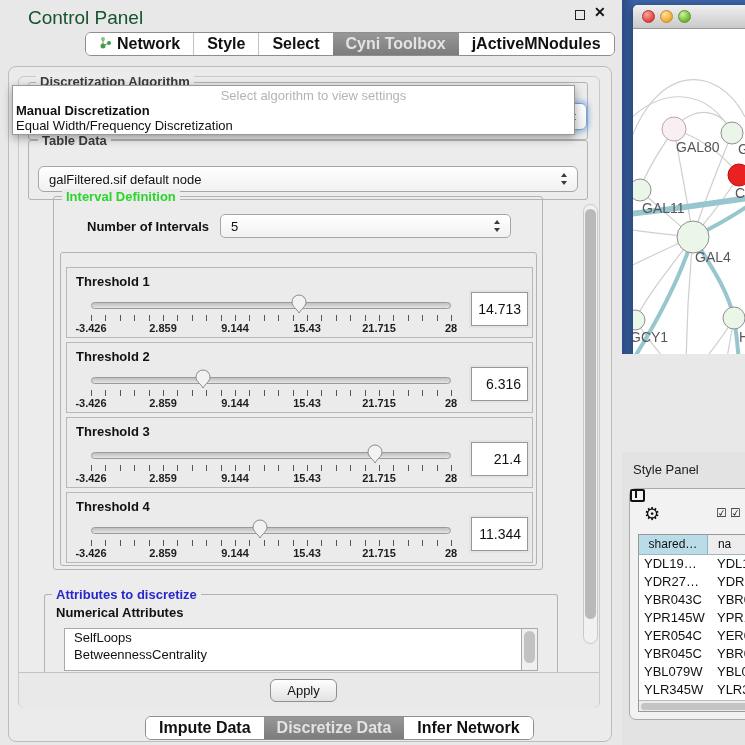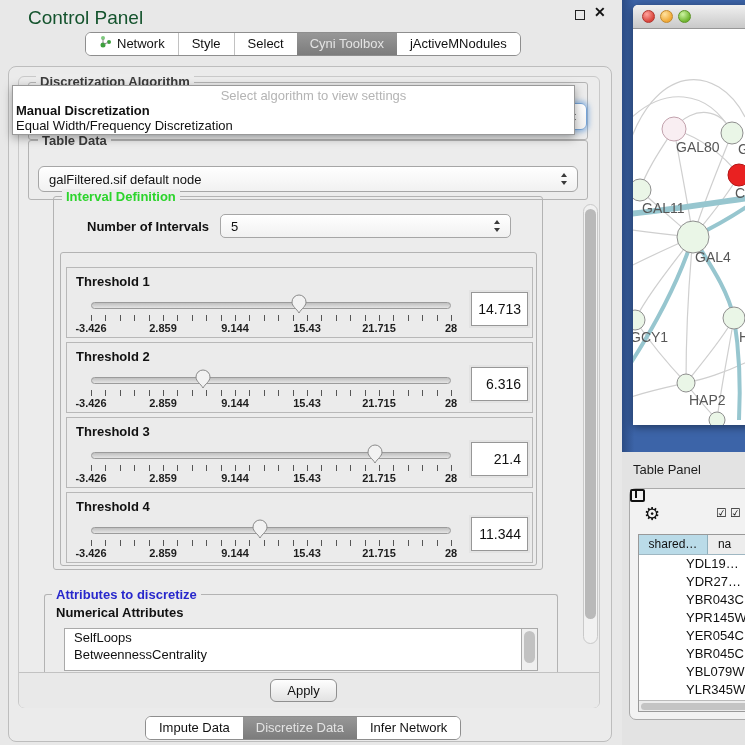--- a/index.html
+++ b/index.html
@@ -7,21 +7,21 @@
   #root { position:relative; width:745px; height:745px; background:#e8e8e8; overflow:hidden; font-family:"Liberation Sans", sans-serif; }
 
   
   .cp-title { position:absolute; left:28px; top:7px; font-size:19px; color:#14532d; }
   .win-float { position:absolute; left:575px; top:10px; width:10px; height:10px; border:1.5px solid #222; background:transparent; }
   .win-close { position:absolute; left:594px; top:4px; font-size:14px; font-weight:bold; color:#111; }
 
   .tabbar { position:absolute; display:flex; background:#fff; border:1px solid #8e8e8e; border-radius:6px; overflow:hidden; height:24px; }
   #top-tab-bar { left:85px; top:32px; }
   #bottom-tab-bar { left:145px; top:716px; }
-  .tab { display:flex; align-items:center; gap:5px; padding:0 13px; font-size:13px; font-weight:normal; color:#111; line-height:22px; border-left:1px solid #c2c2c2; background:#fff; }
+  .tab { display:flex; align-items:center; gap:5px; padding:0 13px; font-size:16px; font-weight:bold; color:#111; line-height:22px; border-left:1px solid #c2c2c2; background:#fff; }
   .tab:first-child { border-left:none; }
   .tab.sel { background:linear-gradient(#979797,#7c7c7c); color:#e3e3e3; border-left:none; }
   .tab.sel + .tab { border-left:none; }
 
   .outer-panel { position:absolute; left:8px; top:66px; width:604px; height:676px; border:1px solid #bdbdbd; border-radius:8px; background:#ebebeb; }
   .inner-panel { position:absolute; left:18px; top:76px; width:582px; height:632px; border:1px solid #c9c9c9; border-radius:6px; background:#ececec; }
 
   .groupbox { position:absolute; border:1px solid #b3b3b3; border-radius:3px; }
   .group-label { position:absolute; font-size:13px; font-weight:bold; background:#ececec; padding:0 4px; z-index:2; }
   .lbl-green { color:#2bd42b; }
@@ -56,21 +56,21 @@
   .attr-scroll { position:absolute; left:521px; top:628px; width:17px; height:43px; background:#f0f0f0; border:1px solid #a9a9a9; }
   .attr-thumb { position:absolute; left:2px; top:2px; width:11px; height:32px; background:#c2c2c2; border-radius:6px; }
 
   .v-scroll { position:absolute; left:583px; top:204px; width:15px; height:440px; background:#f1f1f1; border:1px solid #c9c9c9; border-radius:8px; }
   .v-thumb { position:absolute; left:1px; top:4px; width:11px; height:410px; background:#b9b9b9; border-radius:6px; }
 
   .apply-strip { position:absolute; left:19px; top:672px; width:580px; height:36px; border-top:1px solid #c2c2c2; background:#e9e9e9; border-radius:0 0 6px 6px; }
   .apply-btn { position:absolute; left:251px; top:6px; width:67px; height:23px; background:linear-gradient(#fefefe,#e2e2e2); border:1px solid #8f8f8f; border-radius:6px; font-size:13px; color:#111; text-align:center; line-height:21px; }
 
   
-  .net-area { position:absolute; left:622px; top:0; width:123px; height:452px; background:linear-gradient(90deg,#2c4c84 0%, #3c64a8 10%, #3c64a8 100%); overflow:hidden; }
+  .net-area { position:absolute; left:622px; top:0; width:123px; height:354px; background:linear-gradient(90deg,#2c4c84 0%, #3c64a8 10%, #3c64a8 100%); overflow:hidden; }
   .mac-window { position:absolute; left:11px; top:5px; width:120px; height:420px; background:#fff; border-radius:5px 5px 0 0; box-shadow:0 2px 8px rgba(0,0,0,.45); }
   .mac-titlebar { position:absolute; left:0; top:0; width:100%; height:24px; background:linear-gradient(#f0f0f0,#c9c9c9); border-bottom:1px solid #979797; border-radius:5px 5px 0 0; }
   .tl { position:absolute; top:5px; width:13px; height:13px; border-radius:50%; }
   .tl-red    { left:9px;  background:radial-gradient(circle at 35% 30%, #ffa49e, #d9453c 70%); border:1px solid #b0352e; }
   .tl-yellow { left:27px; background:radial-gradient(circle at 35% 30%, #ffe2a0, #f0a835 70%); border:1px solid #c2882c; }
   .tl-green  { left:45px; background:radial-gradient(circle at 35% 30%, #cdf3a2, #6fb52f 70%); border:1px solid #5c9427; }
   .net-canvas { position:absolute; left:0; top:24px; width:120px; height:396px; overflow:hidden; }
   .net-canvas text { font-family:"Liberation Sans", sans-serif; font-size:14px; fill:#575757; }
 
   
@@ -82,21 +82,21 @@
   .col-icon { left:51px; top:18px; width:15px; height:13px; border:2px solid #111; border-radius:2px; }
   .col-icon::after { content:""; position:absolute; left:4.5px; top:0; width:2px; height:9px; background:#111; }
   .chk { font-size:12px; top:17px; }
   .tp-table { position:absolute; left:8px; top:45px; width:140px; height:178px; background:#fff; border:1px solid #999; overflow:hidden; }
   .tp-hrow { display:flex; height:20px; border-bottom:1px solid #9fb7c2; }
   .tp-hcell { font-size:12px; color:#111; line-height:19px; }
   .tp-hcell.c1 { width:70px; background:#badbe8; text-align:center; border-right:1px solid #8fb0bd; }
   .tp-hcell.c2 { width:70px; background:#ededed; padding-left:10px; }
   .tp-row { display:flex; height:18px; }
   .tp-cell { font-size:13px; color:#111; line-height:18px; }
-  .tp-cell.c1 { width:70px; padding-left:5px;margin-left:42px; }
+  .tp-cell.c1 { width:70px; padding-left:5px; }
   .tp-cell.c2 { width:70px; padding-left:9px; }
   .tp-hscroll { position:absolute; left:0px; bottom:0px; width:138px; height:11px; background:#ececec; border-top:1px solid #bbb; }
   .tp-hthumb { position:absolute; left:2px; top:2px; width:128px; height:7px; background:#c4c4c4; border-radius:4px; }
 
   .numattr-label { position:absolute; left:56px; top:605px; font-size:13px; font-weight:bold; color:#111; }
   .noi-label { position:absolute; left:87px; top:219px; font-size:13px; font-weight:bold; color:#111; }
 </style>
 </head>
 <body>
 
@@ -411,21 +411,21 @@
             <text x="62" y="233">GAL4</text>
             <text x="-3" y="313">GCY1</text>
             <text x="106" y="313">H</text>
             <text x="56" y="376">HAP2</text>
           </svg>
       </div>
     </div>
   </div>
 
   <div class="tp-area">
-    <div class="tp-title">Table Panel</div>
+    <div class="tp-title">Style Panel</div>
     <div class="tp-box">
       <div class="icon gear-icon">⚙</div>
       <div class="col-icon"></div>
       <div class="icon chk" style="left:86px;">☑</div>
       <div class="icon chk" style="left:100px;">☑</div>
       <div class="tp-table">
         <div class="tp-hrow" id="tp-header">
             <div class="tp-hcell c1">shared…</div>
             <div class="tp-hcell c2">na</div>
           </div>

